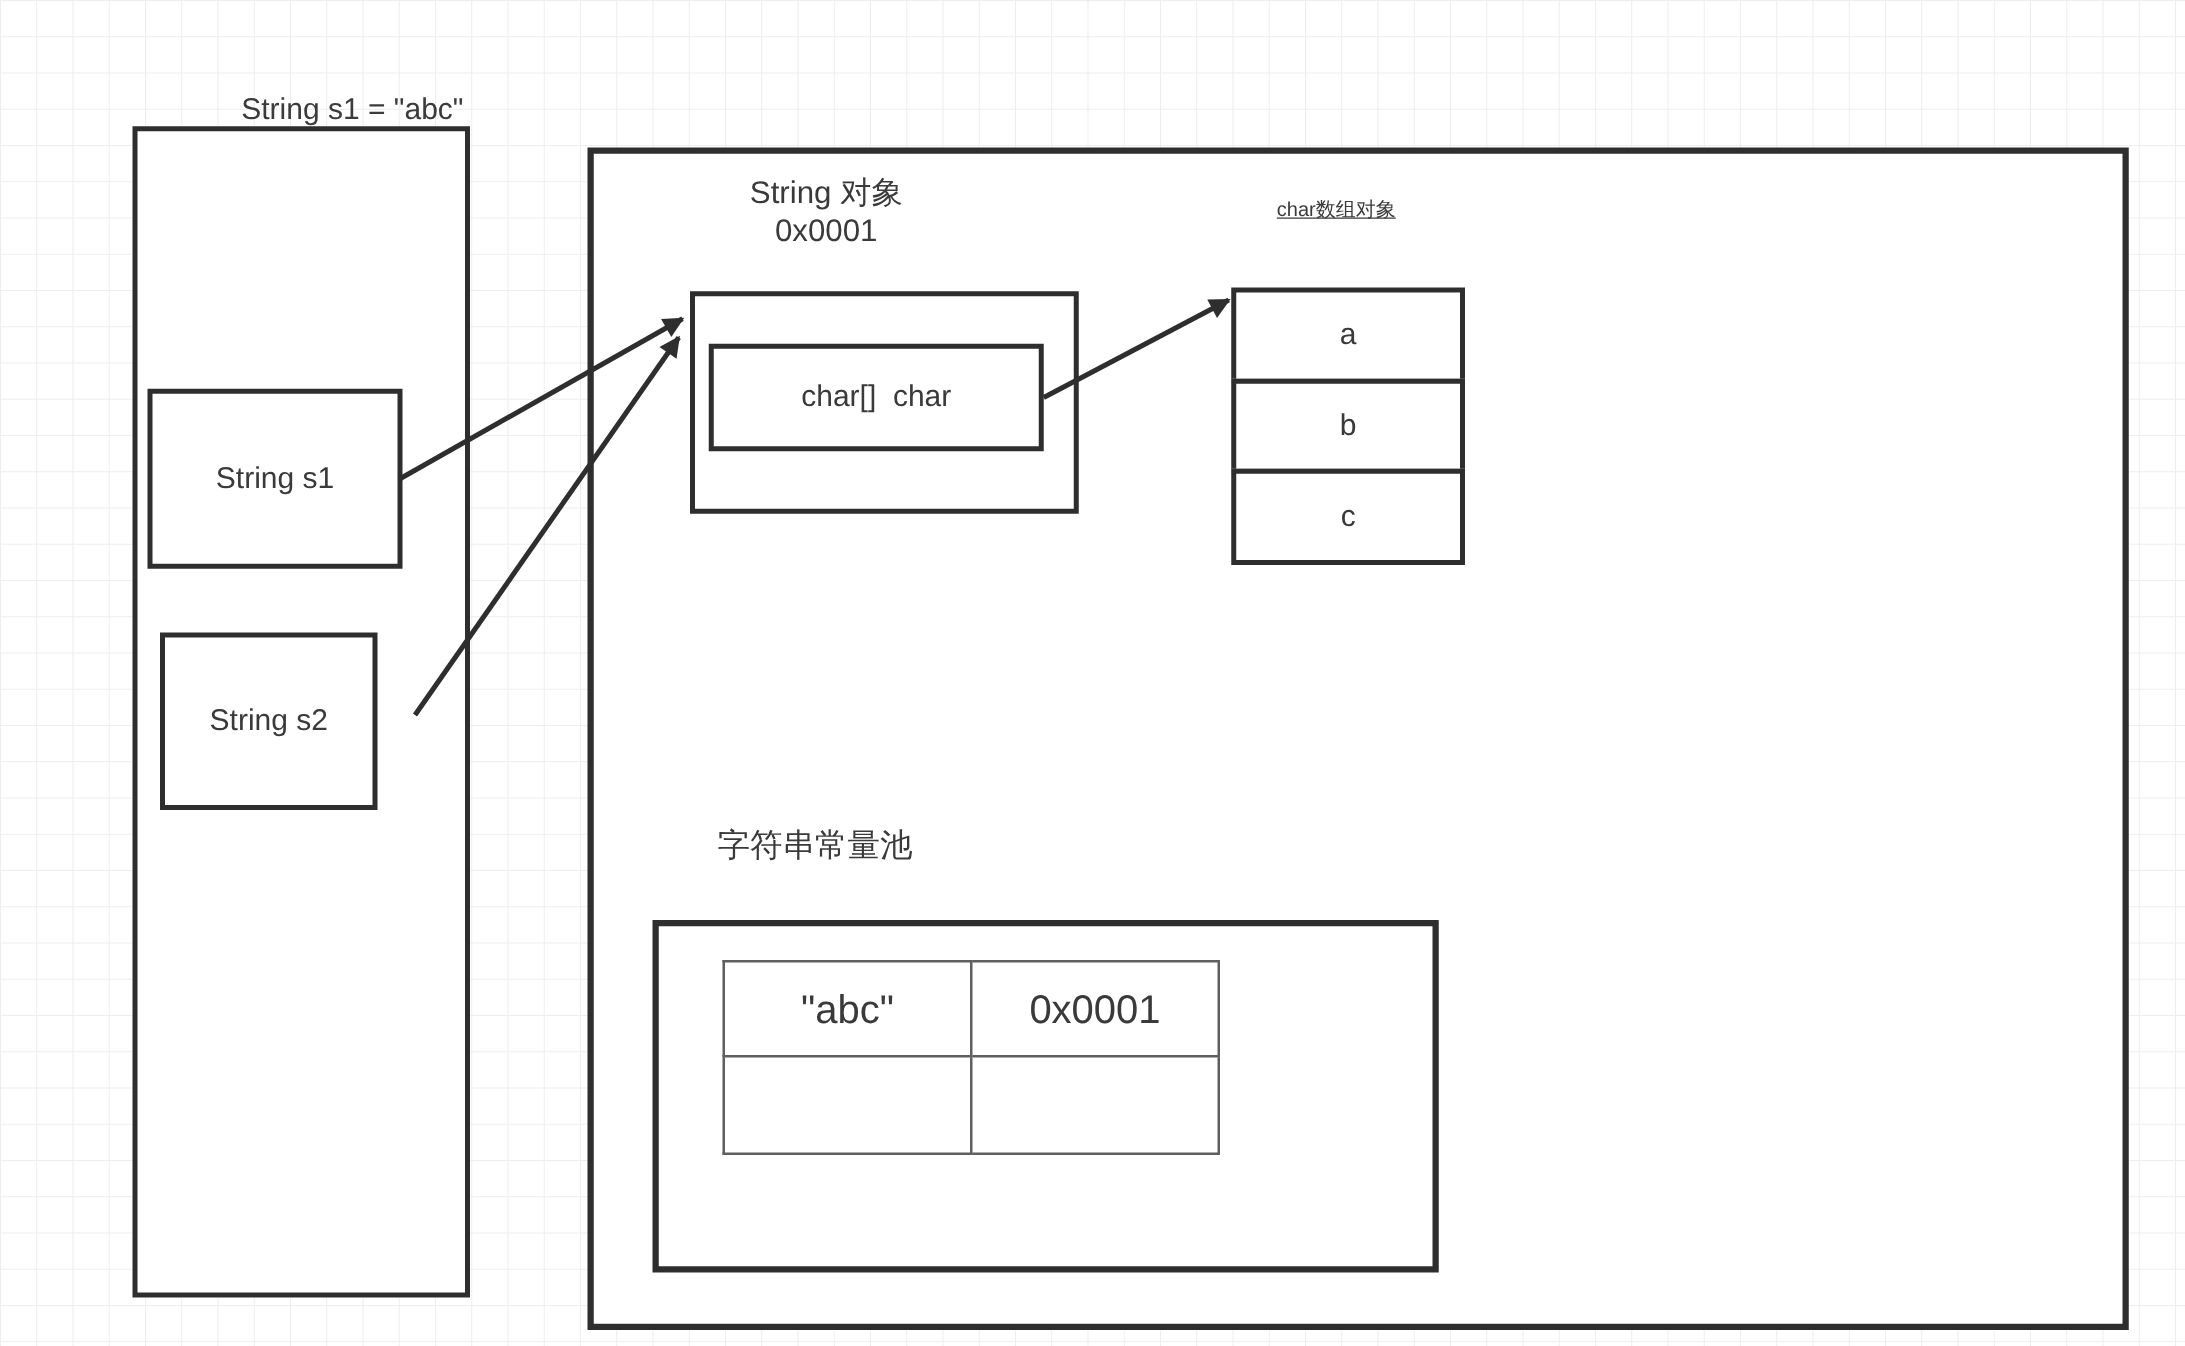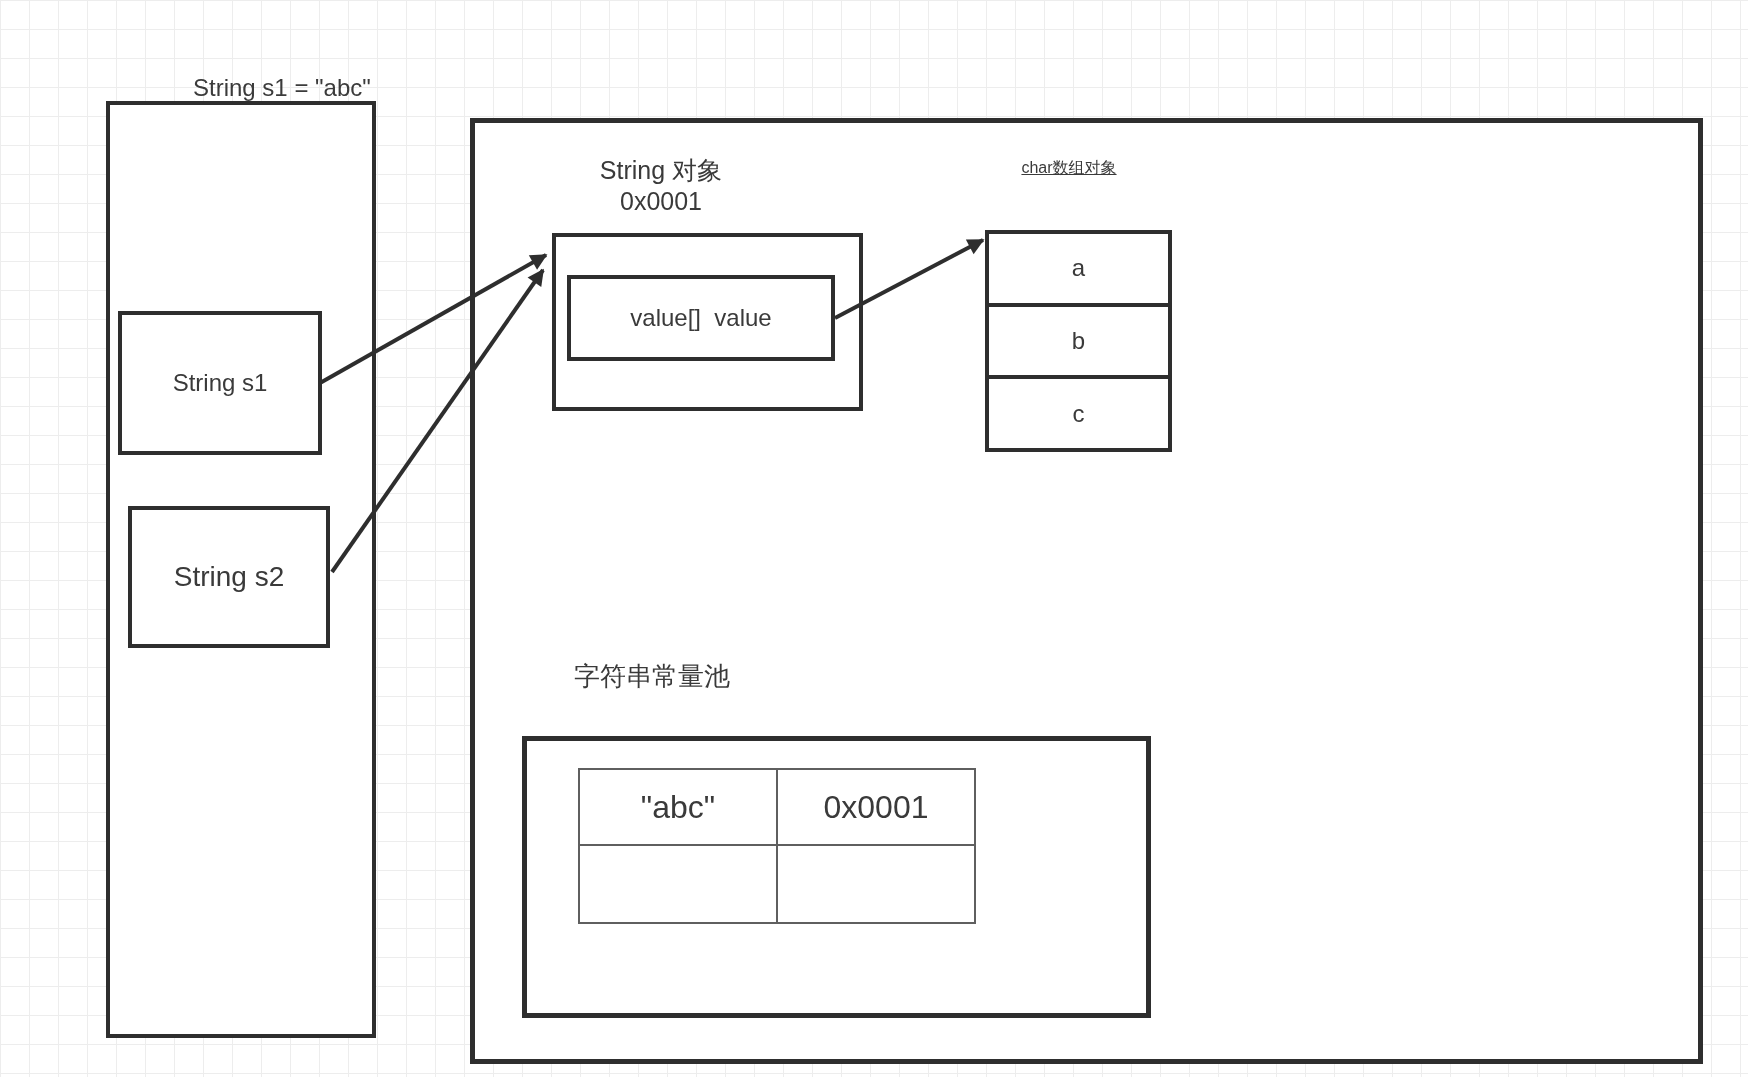--- a/index.html
+++ b/index.html
@@ -25,23 +25,23 @@
     text-align:center;
   }
   .code-text{
     left:193px;top:5px;
     font-size:24px;line-height:33px;
     white-space:pre;
     color:#3b3b3b;
   }
   .stack-rect{left:106px;top:101px;width:270px;height:937px;}
   .s1-box{left:118px;top:311px;width:204px;height:144px;font-size:24px;}
-  .s2-box{left:128px;top:506px;width:202px;height:142px;font-size:28px;}
+  .s2-box{left:128px;top:506px;width:174px;height:142px;font-size:24px;}
   .heap-rect{left:470px;top:118px;width:1233px;height:946px;border-width:5px;}
-  .strobj-label{left:540px;top:139px;width:242px;font-size:25px;line-height:31px;text-align:center;margin-top:16px;}
+  .strobj-label{left:540px;top:139px;width:242px;font-size:25px;line-height:31px;text-align:center;}
   .strobj-box{left:552px;top:233px;width:311px;height:178px;}
   .value-box{left:567px;top:275px;width:268px;height:86px;font-size:24px;white-space:pre;}
   .chararr-label{left:958px;top:158px;width:222px;font-size:16px;text-align:center;text-decoration:underline;}
   .char-array{left:985px;top:230px;width:187px;height:222px;display:flex;flex-direction:column;}
   .char-cell{
     flex:1;background:#fff;border:4px solid #2e2e2e;
     display:flex;align-items:center;justify-content:center;
     font-size:24px;
   }
   .char-cell + .char-cell{margin-top:-4px;}
@@ -84,21 +84,21 @@
 
   <div class="abs shape heap-rect"></div>
 
   <div class="abs strobj-label">
     <div>String 对象</div>
     <div>0x0001</div>
   </div>
 
   <div class="abs shape strobj-box"></div>
   <div class="abs shape center value-box">
-    <span>value[]  value</span>
+    <span>char[]  char</span>
   </div>
 
   <div class="abs chararr-label">char数组对象</div>
 
   <div class="abs char-array">
     <div class="char-cell">a</div>
     <div class="char-cell">b</div>
     <div class="char-cell">c</div>
   </div>
 

